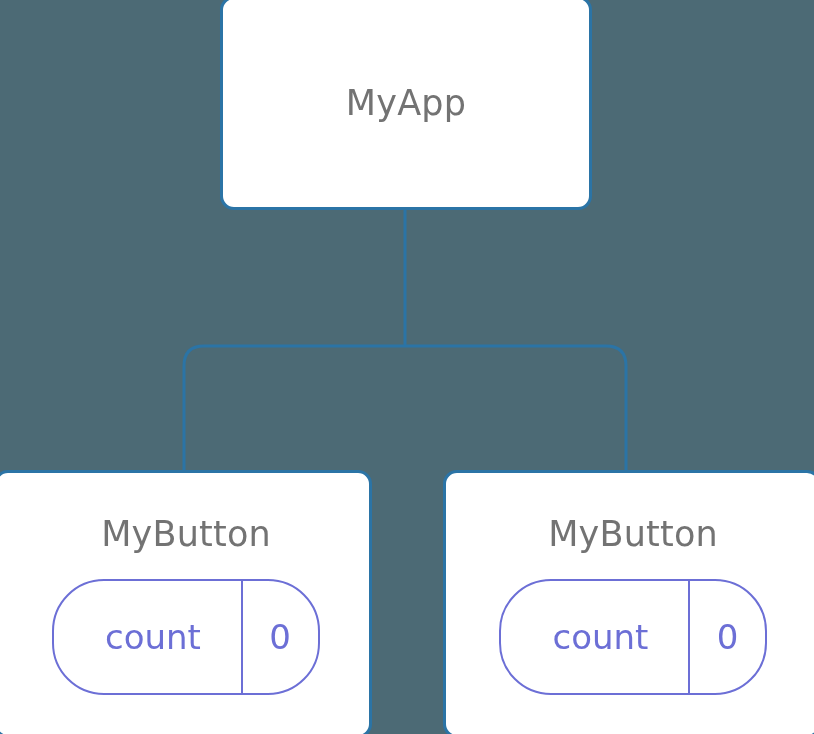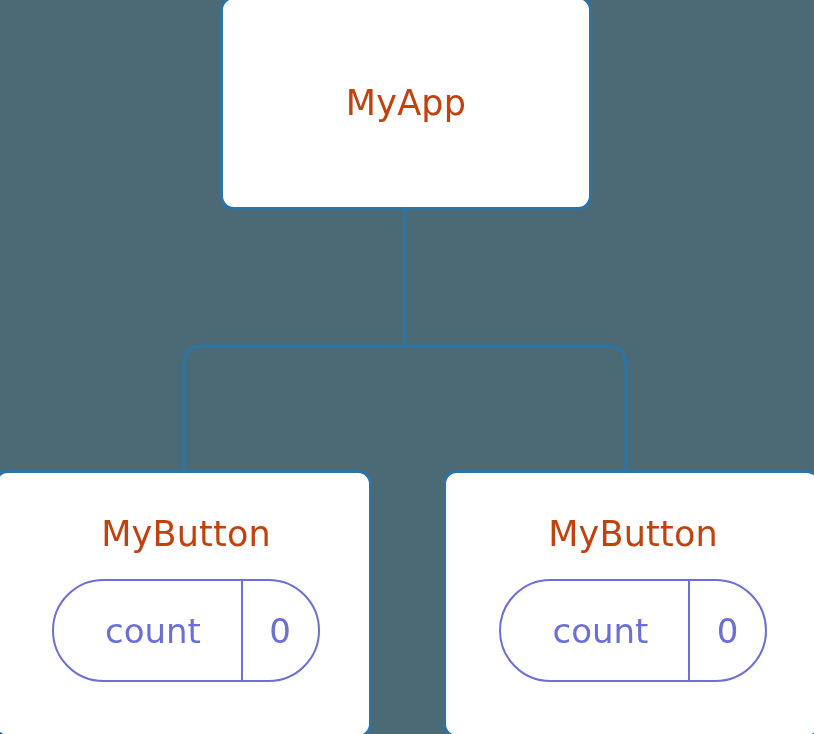--- a/index.html
+++ b/index.html
@@ -58,35 +58,35 @@
   .node-child-right {
     left: 443px;
     top: 470px;
     width: 378px;
     height: 268px;
     justify-content: flex-start;
     padding-top: 44px;
   }
 
   .node-title {
-    color: #c2410c;
+    color: #737373;
     font-size: 35px;
     line-height: 1;
     letter-spacing: 0.2px;
     white-space: nowrap;
     font-weight: 400;
   }
   .node-child-left .node-title { margin-left: 6px; }
   .node-child-right .node-title { margin-left: 2px; }
 
   .state-pill {
     margin-top: 27px;
     box-sizing: border-box;
     width: 268px;
-    height: 103px;
+    height: 116px;
     border: 2px solid #6c6fd6;
     border-radius: 52px;
     display: flex;
     align-items: stretch;
     background: transparent;
     overflow: hidden;
   }
   .node-child-left .state-pill { margin-left: 5px; }
   .node-child-right .state-pill { margin-left: 2px; }
 

